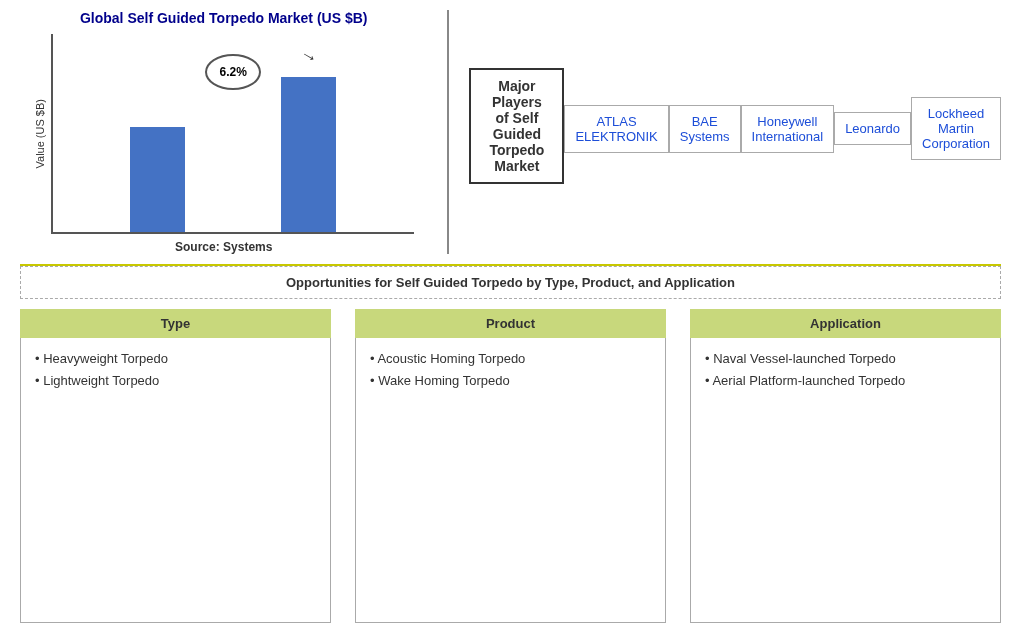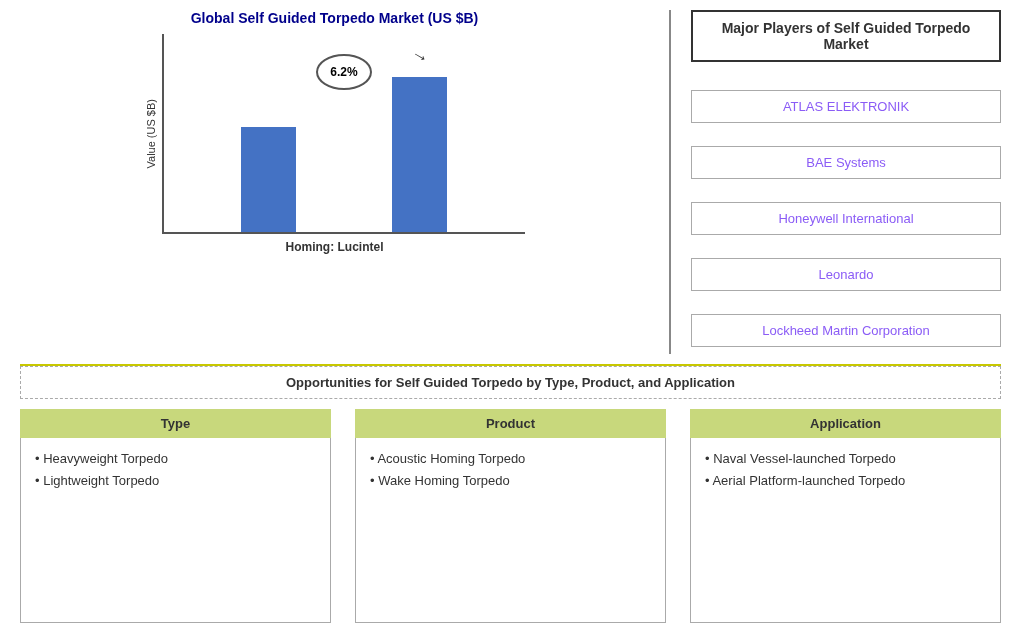--- a/index.html
+++ b/index.html
@@ -119,42 +119,41 @@
       width: 2px;
       background: #888;
       margin: 0 10px;
       align-self: stretch;
     }
 
     
     .players-area {
       flex: 0 0 320px;
       display: flex;
-      flex-direction: column;
-      align-items: flex-start;
+      flex-direction: row;
+      align-items: center;
       padding-left: 10px;
-      gap: 16px;
     }
     .players-title-box {
       border: 2px solid #333;
       padding: 8px 18px;
       text-align: center;
       font-size: 14px;
       font-weight: bold;
       color: #333;
       margin-bottom: 12px;
       width: 100%;
     }
     .player-item {
       border: 1.5px solid #aaa;
       width: 100%;
       padding: 8px 10px;
       text-align: center;
       font-size: 13px;
-      color: #8b5cf6;
+      color: #1d4ed8;
       margin-bottom: 7px;
       background: #fff;
     }
 
     
     .bottom-section {
       flex: 1;
       display: flex;
       flex-direction: column;
     }
@@ -229,21 +228,21 @@
               <div class="bar" style="height:105px;"></div>
             </div>
 
             <div class="bar-group">
               <div class="bar" style="height:155px;"></div>
             </div>
           </div>
 
         </div>
       </div>
-      <div class="source-label">Homing: Lucintel</div>
+      <div class="source-label">Source: Systems</div>
     </div>
 
     <div class="vertical-divider"></div>
 
     <div class="players-area">
       <div class="players-title-box">Major Players of Self Guided Torpedo Market</div>
       <div class="player-item">ATLAS ELEKTRONIK</div>
       <div class="player-item">BAE Systems</div>
       <div class="player-item">Honeywell International</div>
       <div class="player-item">Leonardo</div>

